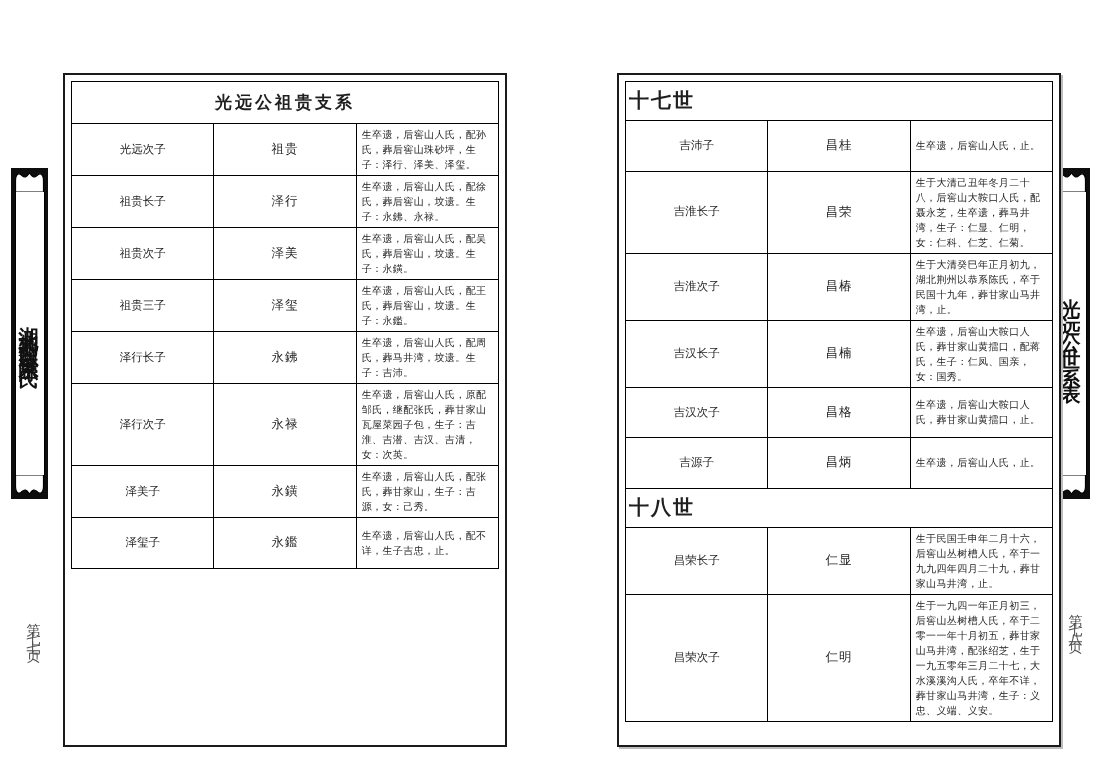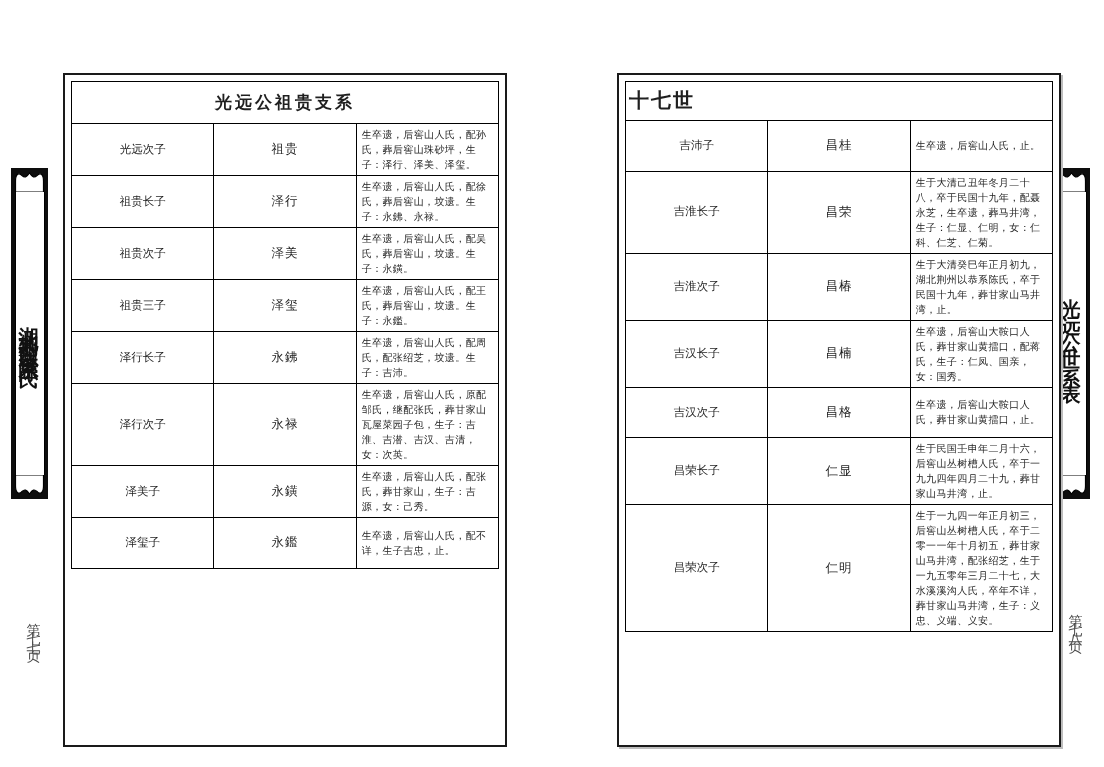--- a/index.html
+++ b/index.html
@@ -121,21 +121,21 @@
           <td class="desc">生卒遗，后窖山人氏，配吴氏，葬后窖山，坟遗。生子：永鐄。</td>
         </tr>
         <tr class="person-row">
           <td class="rel">祖贵三子</td>
           <td class="nm">泽玺</td>
           <td class="desc">生卒遗，后窖山人氏，配王氏，葬后窖山，坟遗。生子：永鑑。</td>
         </tr>
         <tr class="person-row">
           <td class="rel">泽行长子</td>
           <td class="nm">永鉘</td>
-          <td class="desc">生卒遗，后窖山人氏，配周氏，配张绍芝，坟遗。生子：吉沛。</td>
+          <td class="desc">生卒遗，后窖山人氏，配周氏，葬马井湾，坟遗。生子：吉沛。</td>
         </tr>
         <tr class="person-row">
           <td class="rel">泽行次子</td>
           <td class="nm">永禄</td>
           <td class="desc">生卒遗，后窖山人氏，原配邹氏，继配张氏，葬甘家山瓦屋菜园子包，生子：吉淮、吉潜、吉汉、吉清，女：次英。</td>
         </tr>
         <tr class="person-row">
           <td class="rel">泽美子</td>
           <td class="nm">永鐄</td>
           <td class="desc">生卒遗，后窖山人氏，配张氏，葬甘家山，生子：吉源，女：己秀。</td>
@@ -155,38 +155,46 @@
           <td class="heading-cell" colspan="3">十七世</td>
         </tr>
         <tr class="person-row">
           <td class="rel">吉沛子</td>
           <td class="nm">昌桂</td>
           <td class="desc">生卒遗，后窖山人氏，止。</td>
         </tr>
         <tr class="person-row">
           <td class="rel">吉淮长子</td>
           <td class="nm">昌荣</td>
-          <td class="desc">生于大清己丑年冬月二十八，卒于民国十九年，配聂永芝，生卒遗，葬马井湾，生子：仁显、仁明，女：仁科、仁芝、仁菊。</td>
+          <td class="desc">生于大清己丑年冬月二十八，后窖山大鞍口人氏，配聂永芝，生卒遗，葬马井湾，生子：仁显、仁明，女：仁科、仁芝、仁菊。</td>
         </tr>
         <tr class="person-row">
           <td class="rel">吉淮次子</td>
           <td class="nm">昌椿</td>
           <td class="desc">生于大清癸巳年正月初九，湖北荆州以恭系陈氏，卒于民国十九年，葬甘家山马井湾，止。</td>
         </tr>
         <tr class="person-row">
           <td class="rel">吉汉长子</td>
           <td class="nm">昌楠</td>
           <td class="desc">生卒遗，后窖山大鞍口人氏，葬甘家山黄擂口，配蒋氏，生子：仁凤、国亲，女：国秀。</td>
         </tr>
         <tr class="person-row">
           <td class="rel">吉汉次子</td>
           <td class="nm">昌格</td>
           <td class="desc">生卒遗，后窖山大鞍口人氏，葬甘家山黄擂口，止。</td>
         </tr>
         <tr class="person-row">
+          <td class="rel">吉源子</td>
+          <td class="nm">昌炳</td>
+          <td class="desc">生卒遗，后窖山人氏，止。</td>
+        </tr>
+        <tr>
+          <td class="heading-cell" colspan="3">十八世</td>
+        </tr>
+        <tr class="person-row">
           <td class="rel">昌荣长子</td>
           <td class="nm">仁显</td>
           <td class="desc">生于民国壬申年二月十六，后窖山丛树槽人氏，卒于一九九四年四月二十九，葬甘家山马井湾，止。</td>
         </tr>
         <tr class="person-row">
           <td class="rel">昌荣次子</td>
           <td class="nm">仁明</td>
           <td class="desc">生于一九四一年正月初三，后窖山丛树槽人氏，卒于二零一一年十月初五，葬甘家山马井湾，配张绍芝，生于一九五零年三月二十七，大水溪溪沟人氏，卒年不详，葬甘家山马井湾，生子：义忠、义端、义安。</td>
         </tr>
       </tbody>

